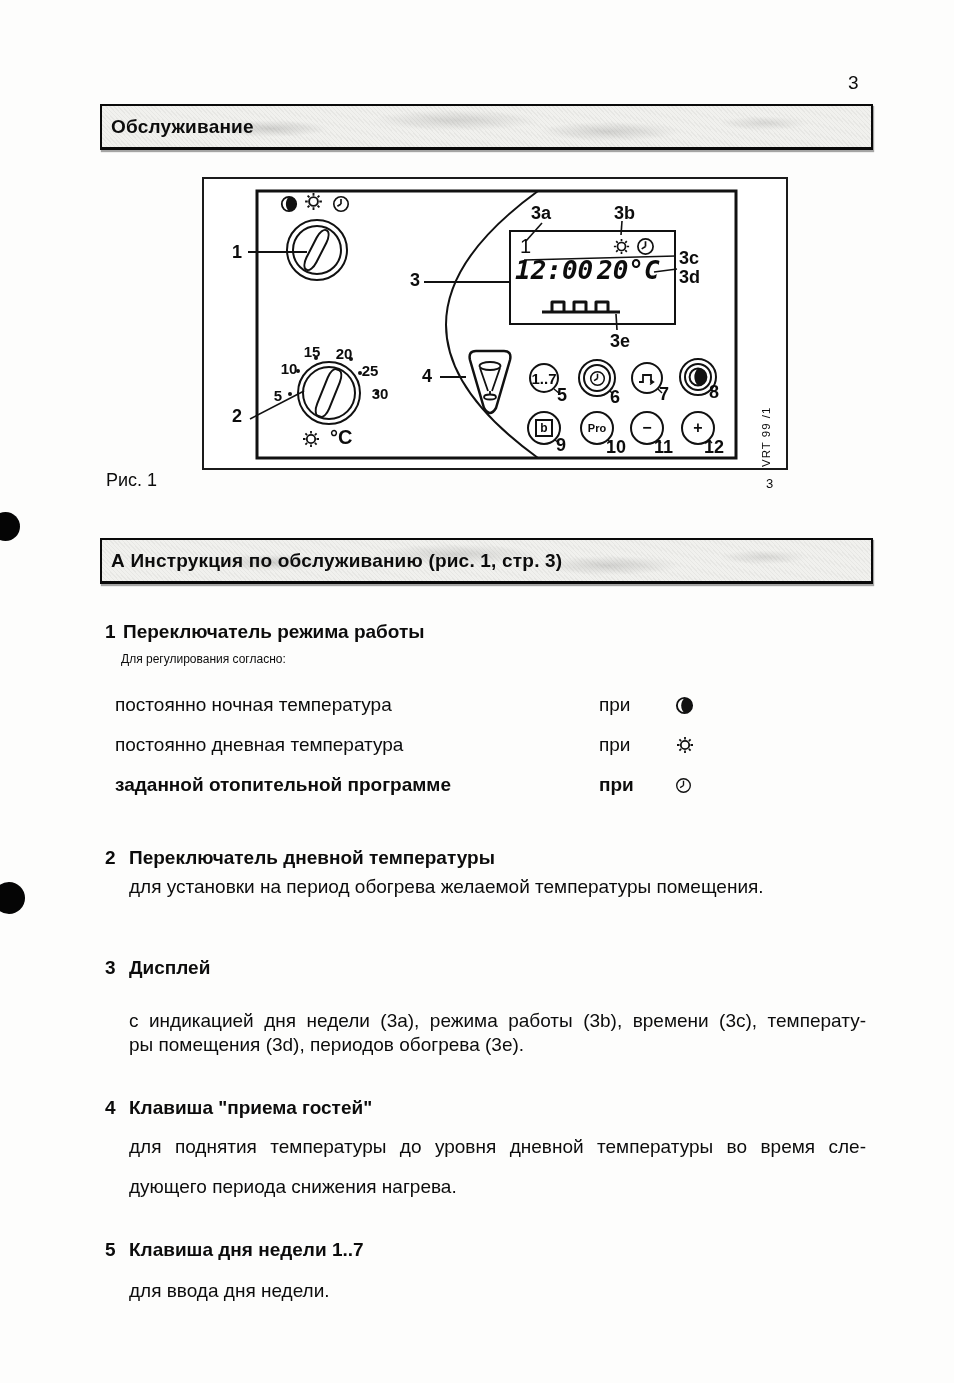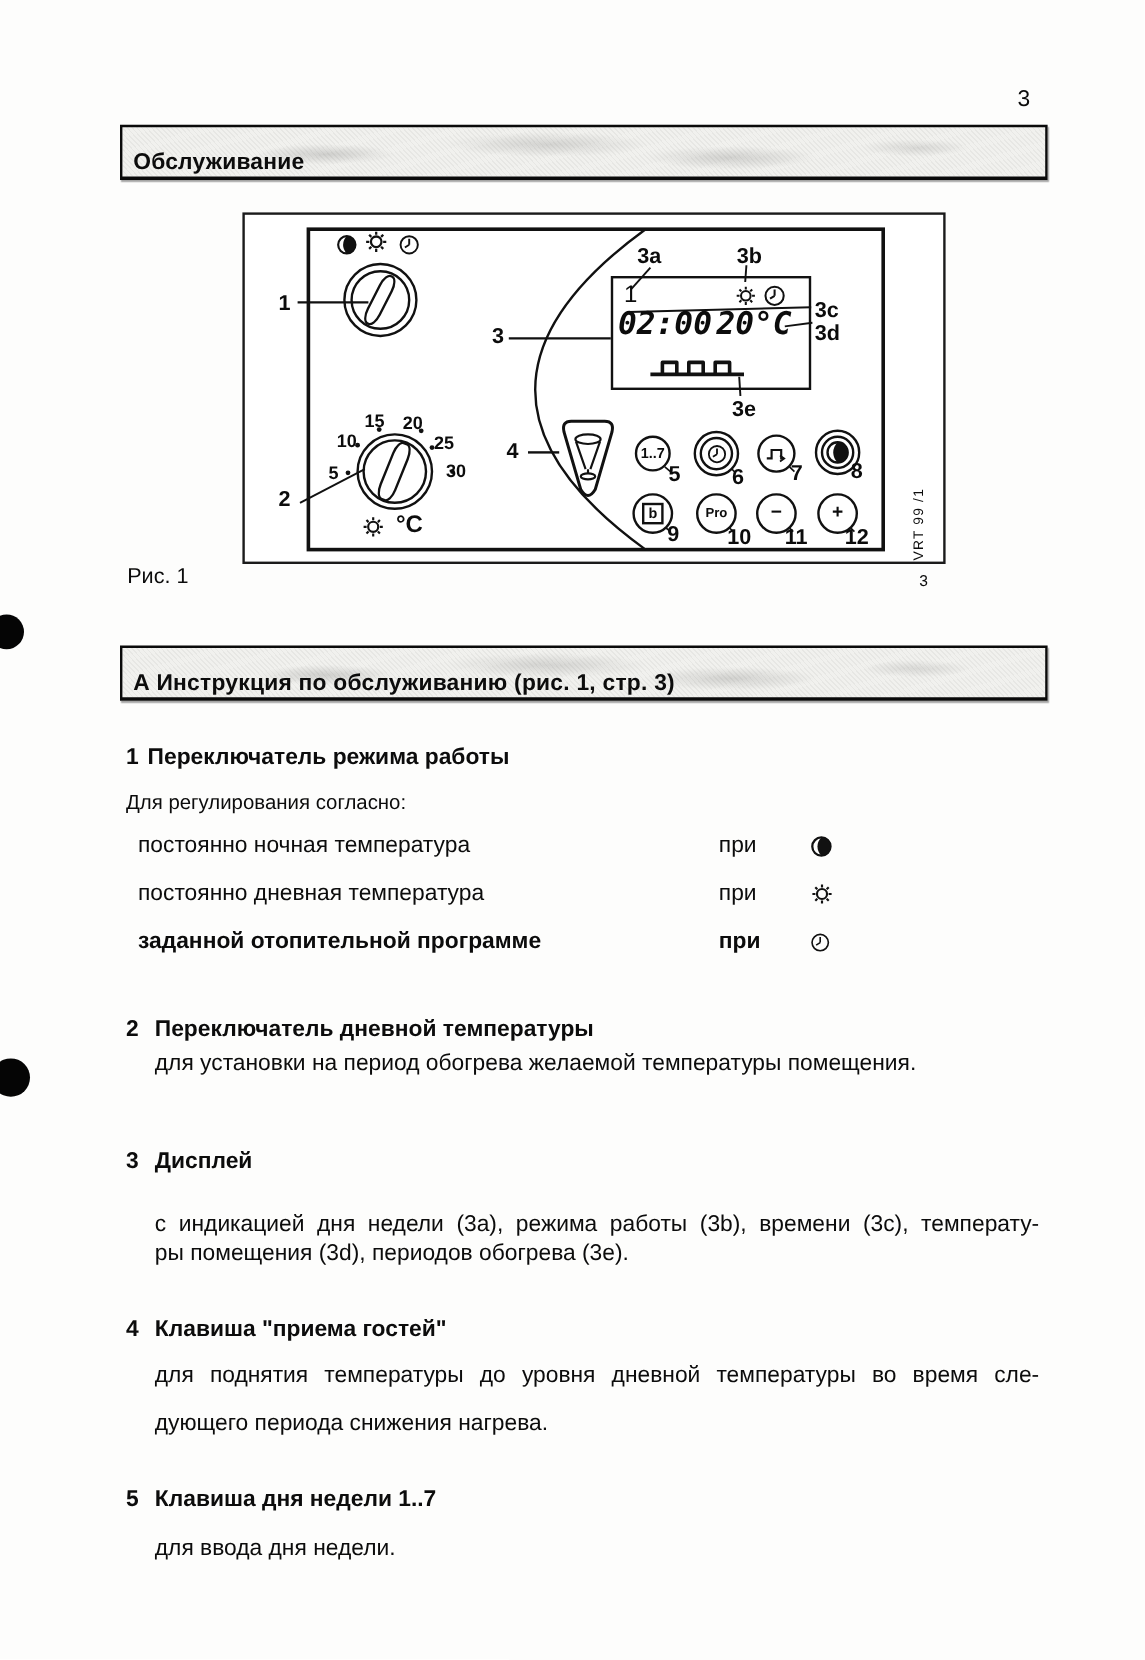--- a/index.html
+++ b/index.html
@@ -13,21 +13,21 @@
   .hole { position:absolute; background:#050505; border-radius:50%; }
   .hole1 { left:-9px; top:512px; width:29px; height:29px; }
   .hole2 { left:-7px; top:882px; width:32px; height:32px; }
   
   .pageno { position:absolute; left:848px; top:72px; font-size:19px; }
   .fig-footer-no { position:absolute; left:766px; top:476px; font-size:13px; }
   
   .banner {
     position:absolute; left:100px; width:773px; height:46px;
     border:2px solid #0a0a0a; border-bottom-width:3px;
-    display:flex; align-items:flex-end; padding-left:9px;
+    display:flex; align-items:center; padding-left:9px;
     font-size:19px; font-weight:700; letter-spacing:.2px;
     background-color:#f1f1ee;
     background-image:
       radial-gradient(ellipse 90px 13px at 22% 55%, rgba(0,0,0,.14), transparent 65%),
       radial-gradient(ellipse 130px 16px at 46% 35%, rgba(0,0,0,.12), transparent 65%),
       radial-gradient(ellipse 110px 15px at 66% 62%, rgba(0,0,0,.13), transparent 65%),
       radial-gradient(ellipse 70px 11px at 86% 42%, rgba(0,0,0,.10), transparent 65%),
       repeating-linear-gradient(47deg, rgba(0,0,0,.045) 0 1px, transparent 1px 3px);
     box-shadow: 1px 2px 1px rgba(0,0,0,.35);
   }
@@ -54,33 +54,33 @@
   .seg-time { left:4px; top:23px; }
   .seg-temp { left:86px; top:23px; }
   .btn { position:absolute; border:2px solid #111; border-radius:50%;
          display:flex; align-items:center; justify-content:center;
          background:#fff; z-index:2; }
   .btn .inner-ring { border:2px solid #111; border-radius:50%;
          display:flex; align-items:center; justify-content:center; background:#fff; }
   .btn-sq { border:2px solid #111; width:18px; height:18px;
             display:flex; align-items:center; justify-content:center;
             font-size:12px; font-weight:700; }
-  .btn-txt-s { font-size:12px; font-weight:700; letter-spacing:0; }
+  .btn-txt-s { font-size:15px; font-weight:700; letter-spacing:0; }
   .btn-txt-m { font-size:11px; font-weight:700; }
   .btn-sign { font-size:16px; font-weight:700; }
   .vrt { position:absolute; left:556px; top:288px; transform:rotate(-90deg);
          transform-origin:left top; font-size:11.5px; letter-spacing:1px; z-index:3; white-space:nowrap; }
   .fig-caption { position:absolute; left:106px; top:470px; font-size:18px; }
   
   .section { position:absolute; left:105px; width:761px; }
   .sec-head { display:flex; font-weight:700; font-size:19px; line-height:24px; }
   .sec-head .num { width:24px; flex:none; }
   .sec1 .sec-head .num { width:18px; }
   .sec-abs { position:absolute; left:0; right:0; }
-  .intro { top:36px; font-size:17px; line-height:26px; }
+  .intro { top:26px; font-size:12px; line-height:26px;margin-left:16px; }
   .mode-row { display:grid; grid-template-columns:484px 76px auto; align-items:center;
               font-size:19px; line-height:26px;margin-left:10px; }
   .mr1 { top:72px; } .mr2 { top:112px; } .mr3 { top:152px;font-weight:bold; }
   .line { left:24px; font-size:19px; line-height:26px; }
   .line.stretch { text-align:justify; text-align-last:justify; }
   .row-icon svg { display:block; }
 </style>
 </head>
 <body>
 
@@ -170,21 +170,21 @@
               <path d="M10,4.5 L10,2 M10,15.5 L10,18 M4.5,10 L2,10 M15.5,10 L18,10 M6.1,6.1 L4.4,4.4 M13.9,6.1 L15.6,4.4 M6.1,13.9 L4.4,15.6 M13.9,13.9 L15.6,15.6"></path>
             </g>
           </svg>
       </span>
       <span class="icon" style="left:125px;top:5px">
         <svg width="19" height="19" viewBox="0 0 20 20">
             <circle cx="10" cy="10" r="8" fill="none" stroke="#111" stroke-width="1.8"></circle>
             <path d="M10,10 L10,4.5 M10,10 L6,12.5" stroke="#111" stroke-width="1.8" fill="none"></path>
           </svg>
       </span>
-      <span class="seg seg-time">02:00</span>
+      <span class="seg seg-time">12:00</span>
       <span class="seg seg-temp">20°C</span>
     </div>
 
     <div class="circle" style="left:93px;top:182px;width:64px;height:64px"></div>
     <div class="circle" style="left:98px;top:187px;width:54px;height:54px"></div>
     <div class="pointer" style="left:117px;top:188px;width:15px;height:52px;transform:rotate(22deg)"></div>
     <span class="tickdot" style="left:84px;top:213px"></span>
     <span class="tickdot" style="left:92px;top:190px"></span>
     <span class="tickdot" style="left:110px;top:177px"></span>
     <span class="tickdot" style="left:145px;top:178px"></span>

